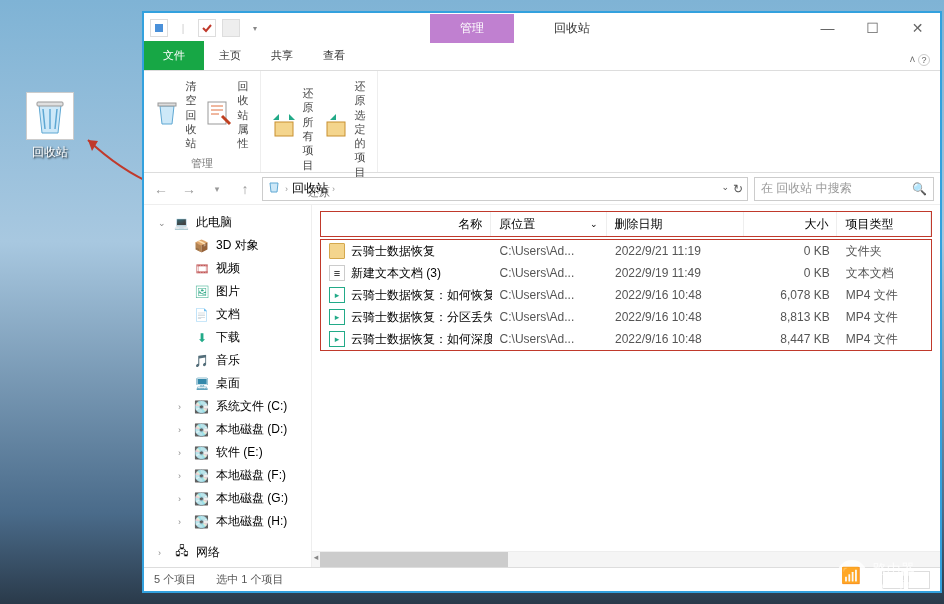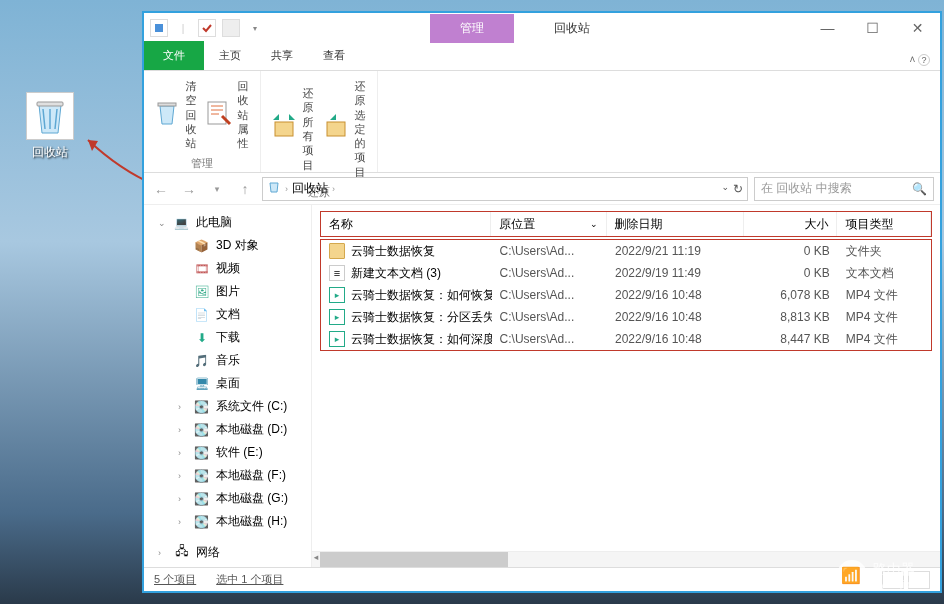--- a/index.html
+++ b/index.html
@@ -51,21 +51,21 @@
   .body { flex: 1; display: flex; overflow: hidden; }
   .sidebar { width: 168px; border-right: 1px solid #eee; overflow-y: auto; padding: 6px 0; }
   .tree-item { display: flex; align-items: center; font-size: 12px; padding: 3px 4px 3px 14px; gap: 6px; }
   .tree-item.sub { padding-left: 34px; }
   .tree-item .exp { width: 10px; font-size: 9px; color: #888; }
   .tree-item .tico { width: 16px; height: 16px; display:flex; align-items:center; justify-content:center; font-size:12px; }
 
   .filepane { flex: 1; display: flex; flex-direction: column; overflow: hidden; }
   .columns { display: flex; height: 26px; border: 1px solid #c0392b; margin: 6px 8px 2px 8px; align-items: center; font-size: 12px; }
   .col { padding: 0 8px; border-right: 1px solid #eee; display:flex; align-items:center; height: 100%; }
-  .col.name { flex: 1.4; }
+  .col.name { flex: 1.4; justify-content: flex-end; }
   .col.orig { flex: 0.9; }
   .col.date { flex: 1.1; }
   .col.size { flex: 0.7; text-align: right; justify-content: flex-end; }
   .col.type { flex: 0.7; }
   .col .sort { margin-left: auto; font-size: 9px; }
 
   .rows-wrap { border: 1px solid #c0392b; margin: 0 8px; }
   .rows { }
   .row { display: flex; font-size: 12px; height: 22px; align-items: center; border-bottom: 0; }
   .cell { padding: 0 8px; overflow: hidden; white-space: nowrap; text-overflow: ellipsis; }
@@ -75,21 +75,21 @@
   .cell.size { flex: 0.7; text-align: right; color: #555; }
   .cell.type { flex: 0.7; color: #555; }
   .fico { width: 16px; height: 16px; flex-shrink: 0; display:flex; align-items:center; justify-content:center; font-size:11px; }
   .fico.folder { background: #f4d58d; border: 1px solid #d4a84d; border-radius: 1px; }
   .fico.txt { background: #fff; border: 1px solid #ccc; }
   .fico.mp4 { border: 1px solid #2a8; color:#2a8; font-size:9px; }
 
   .hscroll { height: 16px; border-top: 1px solid #eee; background: #f5f5f5; display: flex; }
   .hscroll .thumb { width: 30%; background: #ccc; height: 100%; }
 
-  .status { height: 24px; border-top: 1px solid #ddd; display: flex; align-items: center; font-size: 11px; padding: 0 10px; gap: 20px; color: #555; text-decoration: underline; }
+  .status { height: 24px; border-top: 1px solid #ddd; display: flex; align-items: center; font-size: 11px; padding: 0 10px; gap: 20px; color: #555; }
   .status .view { margin-left: auto; display: flex; gap: 4px; }
   .status .v-btn { width: 22px; height: 18px; border: 1px solid #ddd; }
 
   
   .watermark { position: absolute; right: 18px; bottom: 14px; color: #fff; font-size: 14px; opacity: 0.85; text-align: left; display:flex; align-items:center; gap:6px; }
   .watermark .circ { width: 30px; height: 30px; border-radius: 50%; background: #fff; display:flex; align-items:center; justify-content:center; color:#888; font-size:16px; }
   .watermark .sub { font-size: 10px; }
 </style>
 </head>
 <body>

